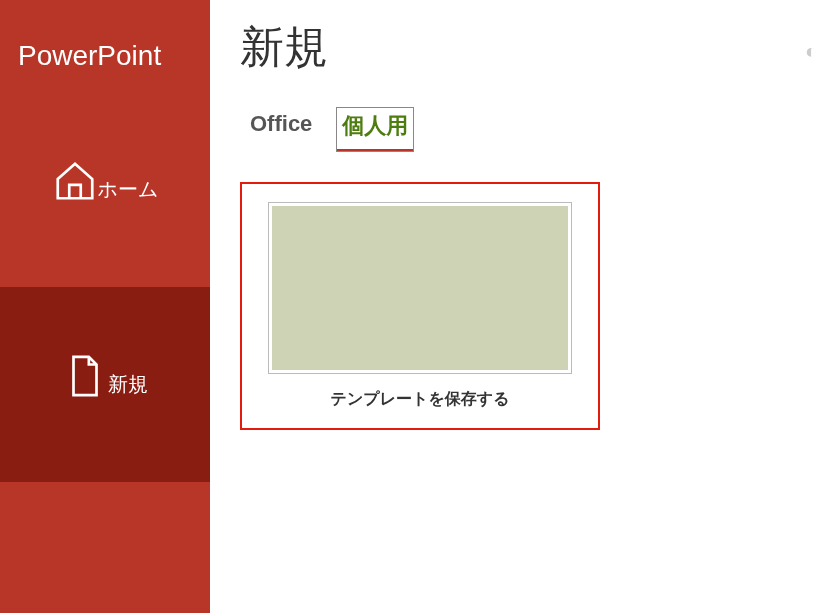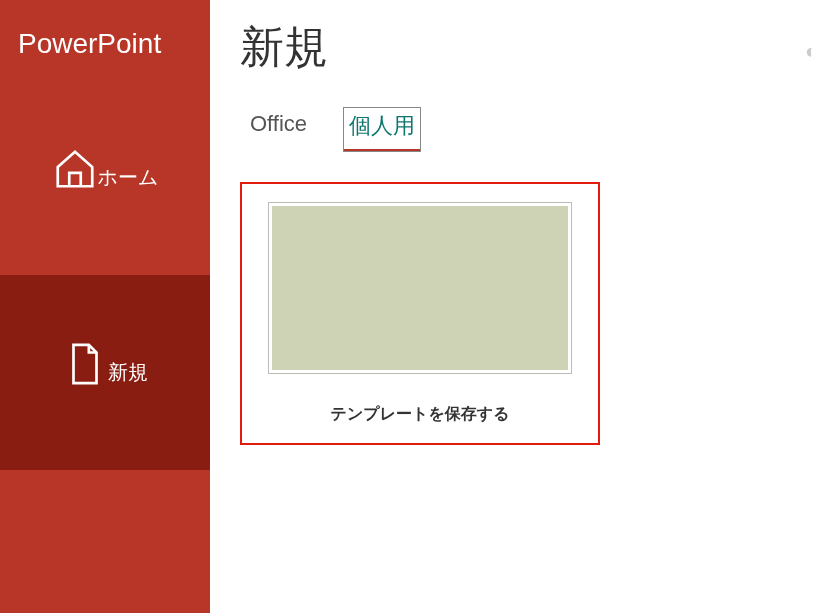--- a/index.html
+++ b/index.html
@@ -16,20 +16,21 @@
       height: 100%;
       background: #b73628;
       color: #fff;
       display: flex;
       flex-direction: column;
     }
     .app-title {
       font-size: 28px;
       padding: 28px 18px 20px;
       font-weight: 400;
+      margin-top: 12px;
     }
     .nav-item {
       display: flex;
       flex-direction: row;
       align-items: center;
       justify-content: center;
       height: 195px;
       cursor: pointer;
     }
     .nav-item.active {
@@ -55,33 +56,34 @@
     }
     .page-title {
       font-size: 44px;
       font-weight: 400;
       color: #333;
       margin-bottom: 30px;
       margin-top: 8px;
     }
     .tabs {
       display: flex;
-      gap: 32px;
+      gap: 20px;
       margin-bottom: 30px;
       padding-left: 6px;
+      font-weight: bold;
     }
     .tab {
       font-size: 22px;
       color: #555;
       padding: 4px 4px 8px 4px;
       cursor: pointer;
       border-bottom: 3px solid transparent;
     }
     .tab.active {
-      color: #0f766e;
+      color: #4d7c0f;
       border-bottom: 3px solid #b73628;
       outline: 1px solid #888;
       outline-offset: -1px;
       padding-left: 6px;
       padding-right: 6px;
     }
     .template-area {
       border: 2px solid #e31b0c;
       padding: 18px;
       width: 360px;
@@ -96,21 +98,21 @@
       width: 304px;
       height: 172px;
       background: #cdd3b4;
       border: 1px solid #bbb;
       box-shadow: inset 0 0 0 3px #fff;
     }
     .template-label {
       font-size: 16px;
       font-weight: bold;
       color: #333;
-      margin-top: 30px;
+      margin-top: 15px;
       text-align: center;
     }
     .help-icon {
       position: absolute;
       right: 0;
       top: 40px;
       color: #ccc;
       font-size: 20px;
     }
   </style>

